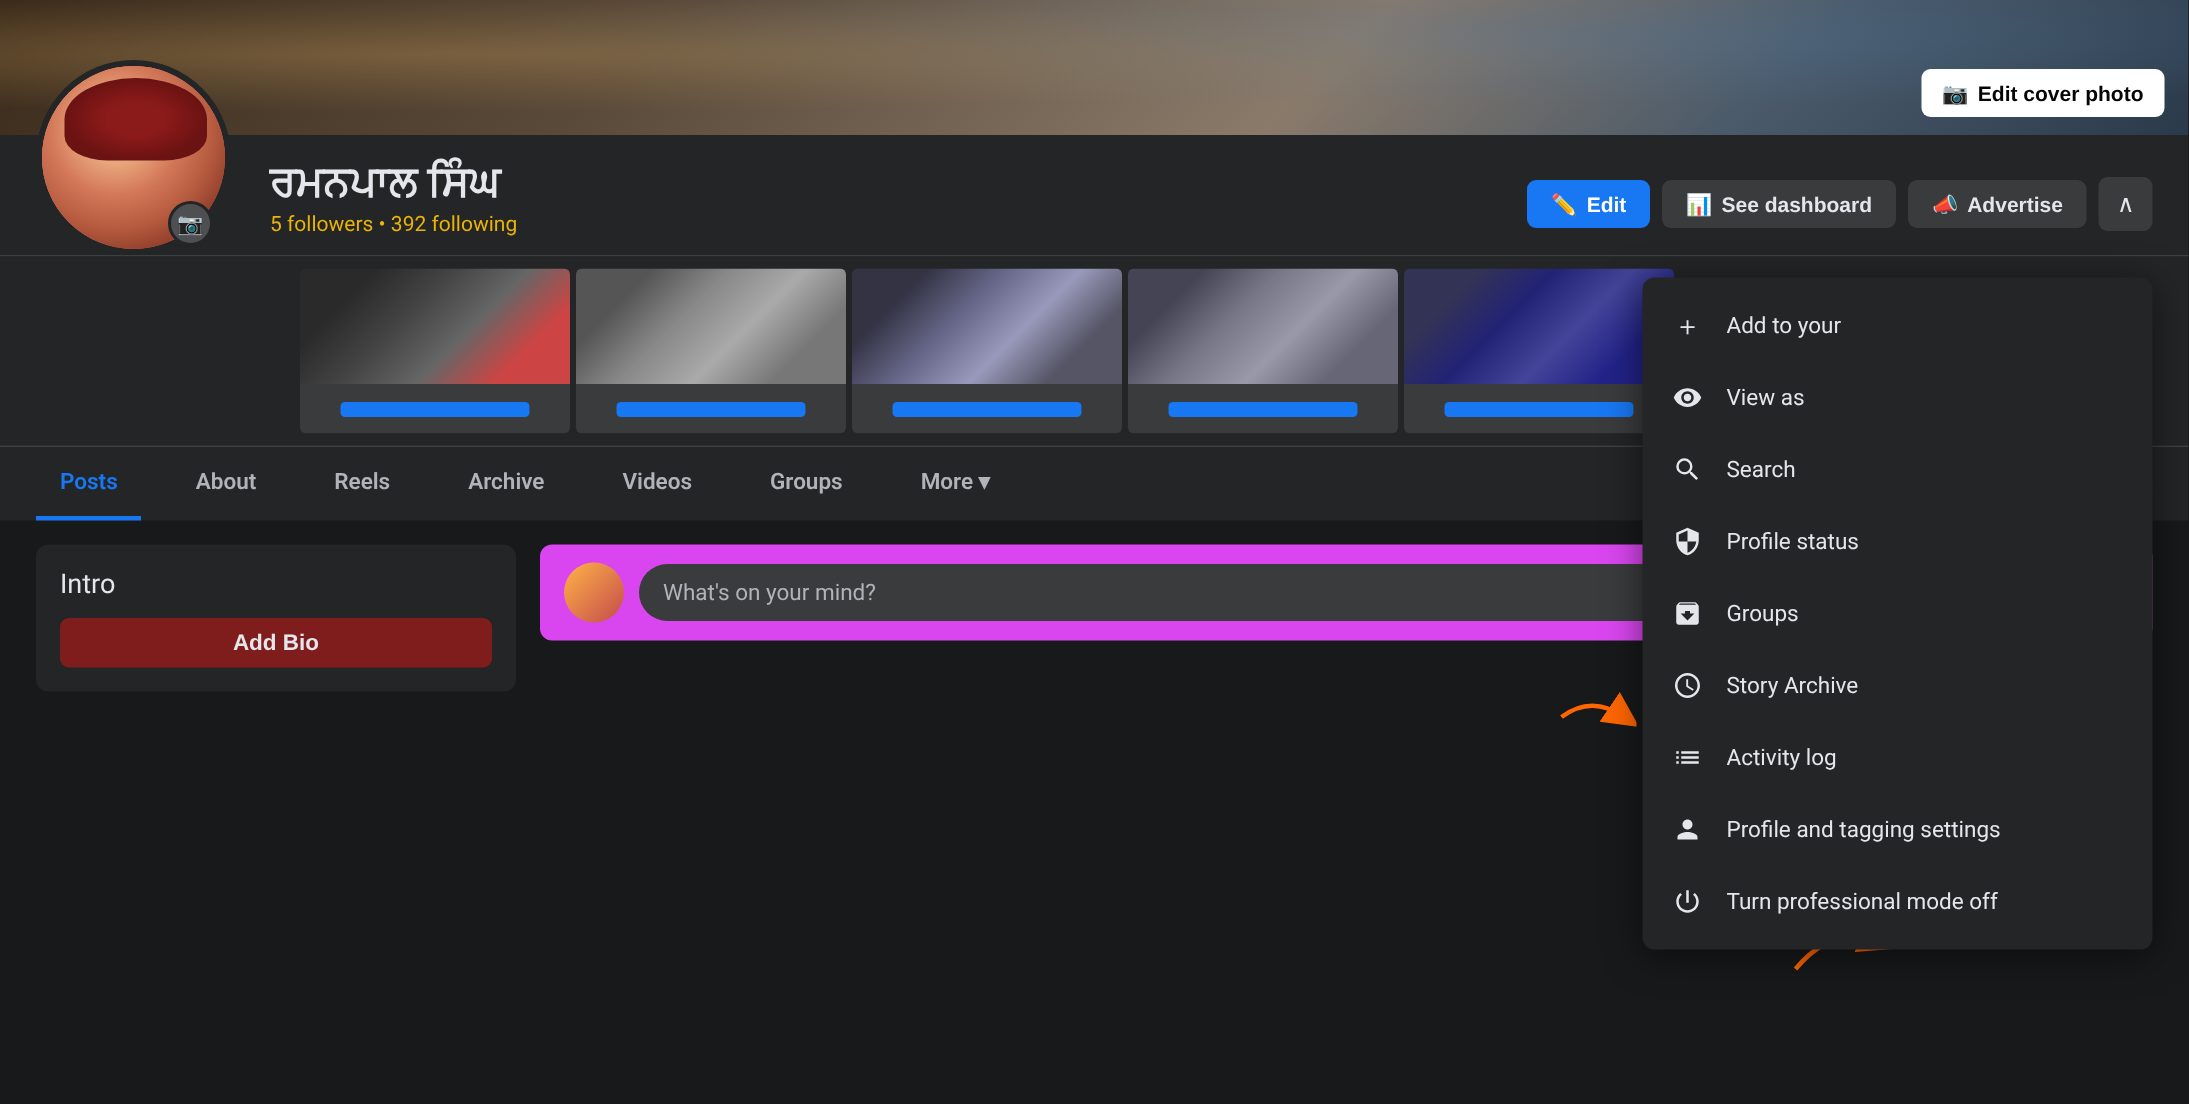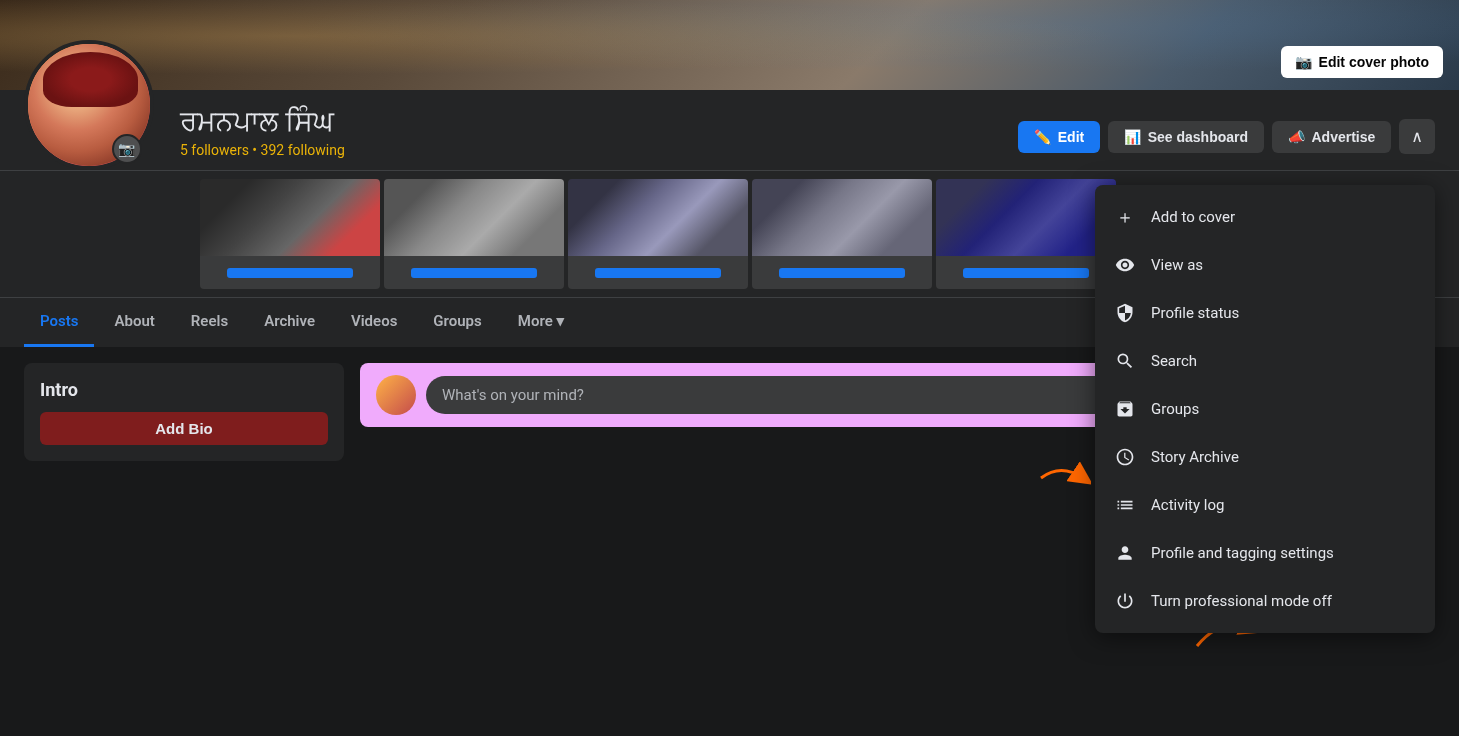--- a/index.html
+++ b/index.html
@@ -120,21 +120,21 @@
       font-size: 14px;
     }
 
     .profile-info {
       flex: 1;
       padding-bottom: 12px;
     }
 
     .profile-name {
       font-size: 28px;
-      font-weight: 400;
+      font-weight: 700;
       color: #e4e6eb;
       margin-bottom: 4px;
     }
 
     .profile-stats {
       font-size: 14px;
       color: #eab308;
     }
 
     .profile-actions {
@@ -243,21 +243,21 @@
     .p4 { background: linear-gradient(135deg, #445 20%, #778 40%, #99a 60%, #667 80%); }
     .p5 { background: linear-gradient(135deg, #335 20%, #227 40%, #449 60%, #228 80%); }
 
     
     .nav-tabs {
       background: #242526;
       border-top: 1px solid #3e4042;
       display: flex;
       align-items: center;
       padding: 0 24px;
-      gap: 4px;
+      gap: 20px;
       position: relative;
     }
 
     .nav-tab {
       padding: 14px 16px;
       font-size: 15px;
       font-weight: 600;
       color: #b0b3b8;
       cursor: pointer;
       border-bottom: 3px solid transparent;
@@ -305,42 +305,42 @@
     }
 
     .intro-card {
       background: #242526;
       border-radius: 8px;
       padding: 16px;
     }
 
     .intro-title {
       font-size: 18px;
-      font-weight: 700;
+      font-weight: 400;
       margin-bottom: 12px;
     }
 
     .add-bio-btn {
       width: 100%;
       background: #7f1d1d;
       color: #e4e6eb;
       border: none;
       border-radius: 6px;
       padding: 8px;
       font-size: 15px;
       font-weight: 600;
       cursor: pointer;
     }
 
     .right-panel {
       flex: 1;
     }
 
     .post-composer {
-      background: #f0abfc;
+      background: #d946ef;
       border-radius: 8px;
       padding: 12px 16px;
       display: flex;
       align-items: center;
       gap: 10px;
     }
 
     .composer-avatar {
       width: 40px;
       height: 40px;
@@ -499,48 +499,48 @@
       <div class="composer-avatar"></div>
       <div class="composer-input" style="cursor:text;">What's on your mind?</div>
     </div>
   </div>
 </div>
 
 <div class="dropdown-menu">
 
   <div class="dropdown-item">
     <span class="dropdown-icon">＋</span>
-    <span>Add to cover</span>
+    <span>Add to your</span>
   </div>
 
   <div class="dropdown-item">
     <span class="dropdown-icon">
       <svg width="20" height="20" viewBox="0 0 24 24" fill="currentColor">
           <path d="M12 4.5C7 4.5 2.73 7.61 1 12c1.73 4.39 6 7.5 11 7.5s9.27-3.11 11-7.5c-1.73-4.39-6-7.5-11-7.5zm0 12.5c-2.76 0-5-2.24-5-5s2.24-5 5-5 5 2.24 5 5-2.24 5-5 5zm0-8c-1.66 0-3 1.34-3 3s1.34 3 3 3 3-1.34 3-3-1.34-3-3-3z"></path>
         </svg>
     </span>
     <span>View as</span>
   </div>
 
   <div class="dropdown-item">
     <span class="dropdown-icon">
       <svg width="20" height="20" viewBox="0 0 24 24" fill="currentColor">
+          <path d="M15.5 14h-.79l-.28-.27A6.471 6.471 0 0 0 16 9.5 6.5 6.5 0 1 0 9.5 16c1.61 0 3.09-.59 4.23-1.57l.27.28v.79l5 4.99L20.49 19l-4.99-5zm-6 0C7.01 14 5 11.99 5 9.5S7.01 5 9.5 5 14 7.01 14 9.5 11.99 14 9.5 14z"></path>
+        </svg>
+    </span>
+    <span>Search</span>
+  </div>
+
+  <div class="dropdown-item">
+    <span class="dropdown-icon">
+      <svg width="20" height="20" viewBox="0 0 24 24" fill="currentColor">
           <path d="M12 1L3 5v6c0 5.55 3.84 10.74 9 12 5.16-1.26 9-6.45 9-12V5l-9-4zm0 10.99h7c-.53 4.12-3.28 7.79-7 8.94V12H5V6.3l7-3.11v8.8z"></path>
         </svg>
     </span>
     <span>Profile status</span>
-  </div>
-
-  <div class="dropdown-item">
-    <span class="dropdown-icon">
-      <svg width="20" height="20" viewBox="0 0 24 24" fill="currentColor">
-          <path d="M15.5 14h-.79l-.28-.27A6.471 6.471 0 0 0 16 9.5 6.5 6.5 0 1 0 9.5 16c1.61 0 3.09-.59 4.23-1.57l.27.28v.79l5 4.99L20.49 19l-4.99-5zm-6 0C7.01 14 5 11.99 5 9.5S7.01 5 9.5 5 14 7.01 14 9.5 11.99 14 9.5 14z"></path>
-        </svg>
-    </span>
-    <span>Search</span>
   </div>
 
   <div class="dropdown-item">
     <span class="dropdown-icon">
       <svg width="20" height="20" viewBox="0 0 24 24" fill="currentColor">
           <path d="M20.54 5.23l-1.39-1.68C18.88 3.21 18.47 3 18 3H6c-.47 0-.88.21-1.16.55L3.46 5.23C3.17 5.57 3 6.02 3 6.5V19c0 1.1.9 2 2 2h14c1.1 0 2-.9 2-2V6.5c0-.48-.17-.93-.46-1.27zM12 17.5L6.5 12H10v-2h4v2h3.5L12 17.5zM5.12 5l.81-1h12l.94 1H5.12z"></path>
         </svg>
     </span>
     <span>Groups</span>
   </div>

